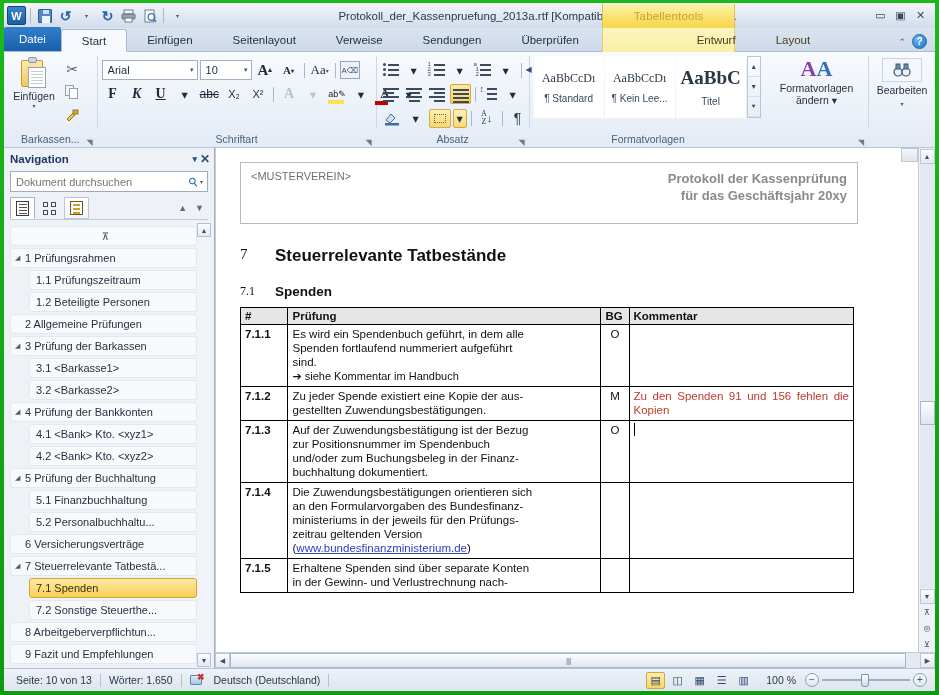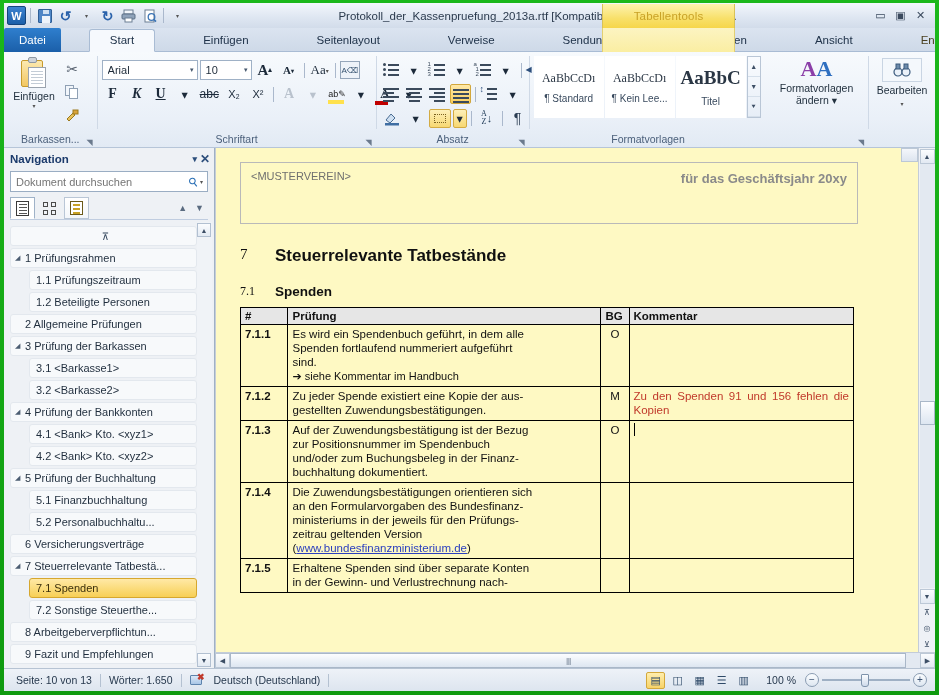--- a/index.html
+++ b/index.html
@@ -74,23 +74,22 @@
   .wctrl { display: flex; align-items: center; gap: 3px; padding-right: 6px; }
   .wbtn {
     width: 17px; height: 14px; color: #3b4a5e; font-size: 11px;
     display: flex; align-items: center; justify-content: center;
   }
 
   
   .tabstrip {
     height: 24px; flex: 0 0 24px; position: relative;
     background: linear-gradient(#dbe4f0,#ced9e8);
-    display: flex; align-items: center;
+    display: flex; align-items: flex-end;
     border-bottom: 1px solid #a9bcd4;
-    gap: 28px;
   }
   .tab {
     height: 22px; padding: 0 20px; font-size: 11.5px; color: #20334a;
     display: flex; align-items: center; cursor: default;
   }
   .tab.file {
     background: linear-gradient(#2f7fce,#1b5fa9); color: #fff;
     height: 24px; padding: 0 15px; border-radius: 2px 2px 0 0;
   }
   .tab.active {
@@ -359,21 +358,21 @@
     font-size: 7px; color: #3d4f66;
   }
 
   
   .docarea {
     flex: 1; position: relative; background: #8d9aa9;
     display: flex; flex-direction: column; min-width: 0;
   }
   .docscroll { flex: 1; display: flex; min-height: 0; }
   .page {
-    flex: 1; background: #fef9c3; margin: 0; position: relative;
+    flex: 1; background: #ffffff; margin: 0; position: relative;
     overflow: hidden; border-left: 1px solid #c6cdd6;
   }
   .page-inner { padding: 14px 0 0 14px; }
 
   .hdrbox {
     margin: 0 60px 0 10px; border: 1px solid #b9b9b9; height: 62px;
     padding: 7px 10px 0 10px; display: flex; justify-content: space-between;
   }
   .hdr-left { font-size: 11px; color: #6f6f6f; font-family: "Liberation Sans", sans-serif; }
   .hdr-right { text-align: right; font-size: 13px; color: #8a8a8a; font-weight: bold; line-height: 17px; }
@@ -925,20 +924,21 @@
 
       <div class="docarea">
         <div class="docscroll">
           <div class="page">
             <div class="split-handle"></div>
             <div class="page-inner">
 
               <div class="hdrbox">
                 <div class="hdr-left">&lt;MUSTERVEREIN&gt;</div>
                 <div class="hdr-right">
+                  <div>Protokoll der Kassenprüfung</div>
                   <div>für das Geschäftsjahr 20xy</div>
                 </div>
               </div>
 
               <h1 class="doc-h1">
                 <span class="num">7</span>
                 <span>Steuerrelevante Tatbestände</span>
               </h1>
 
               <h2 class="doc-h2">

